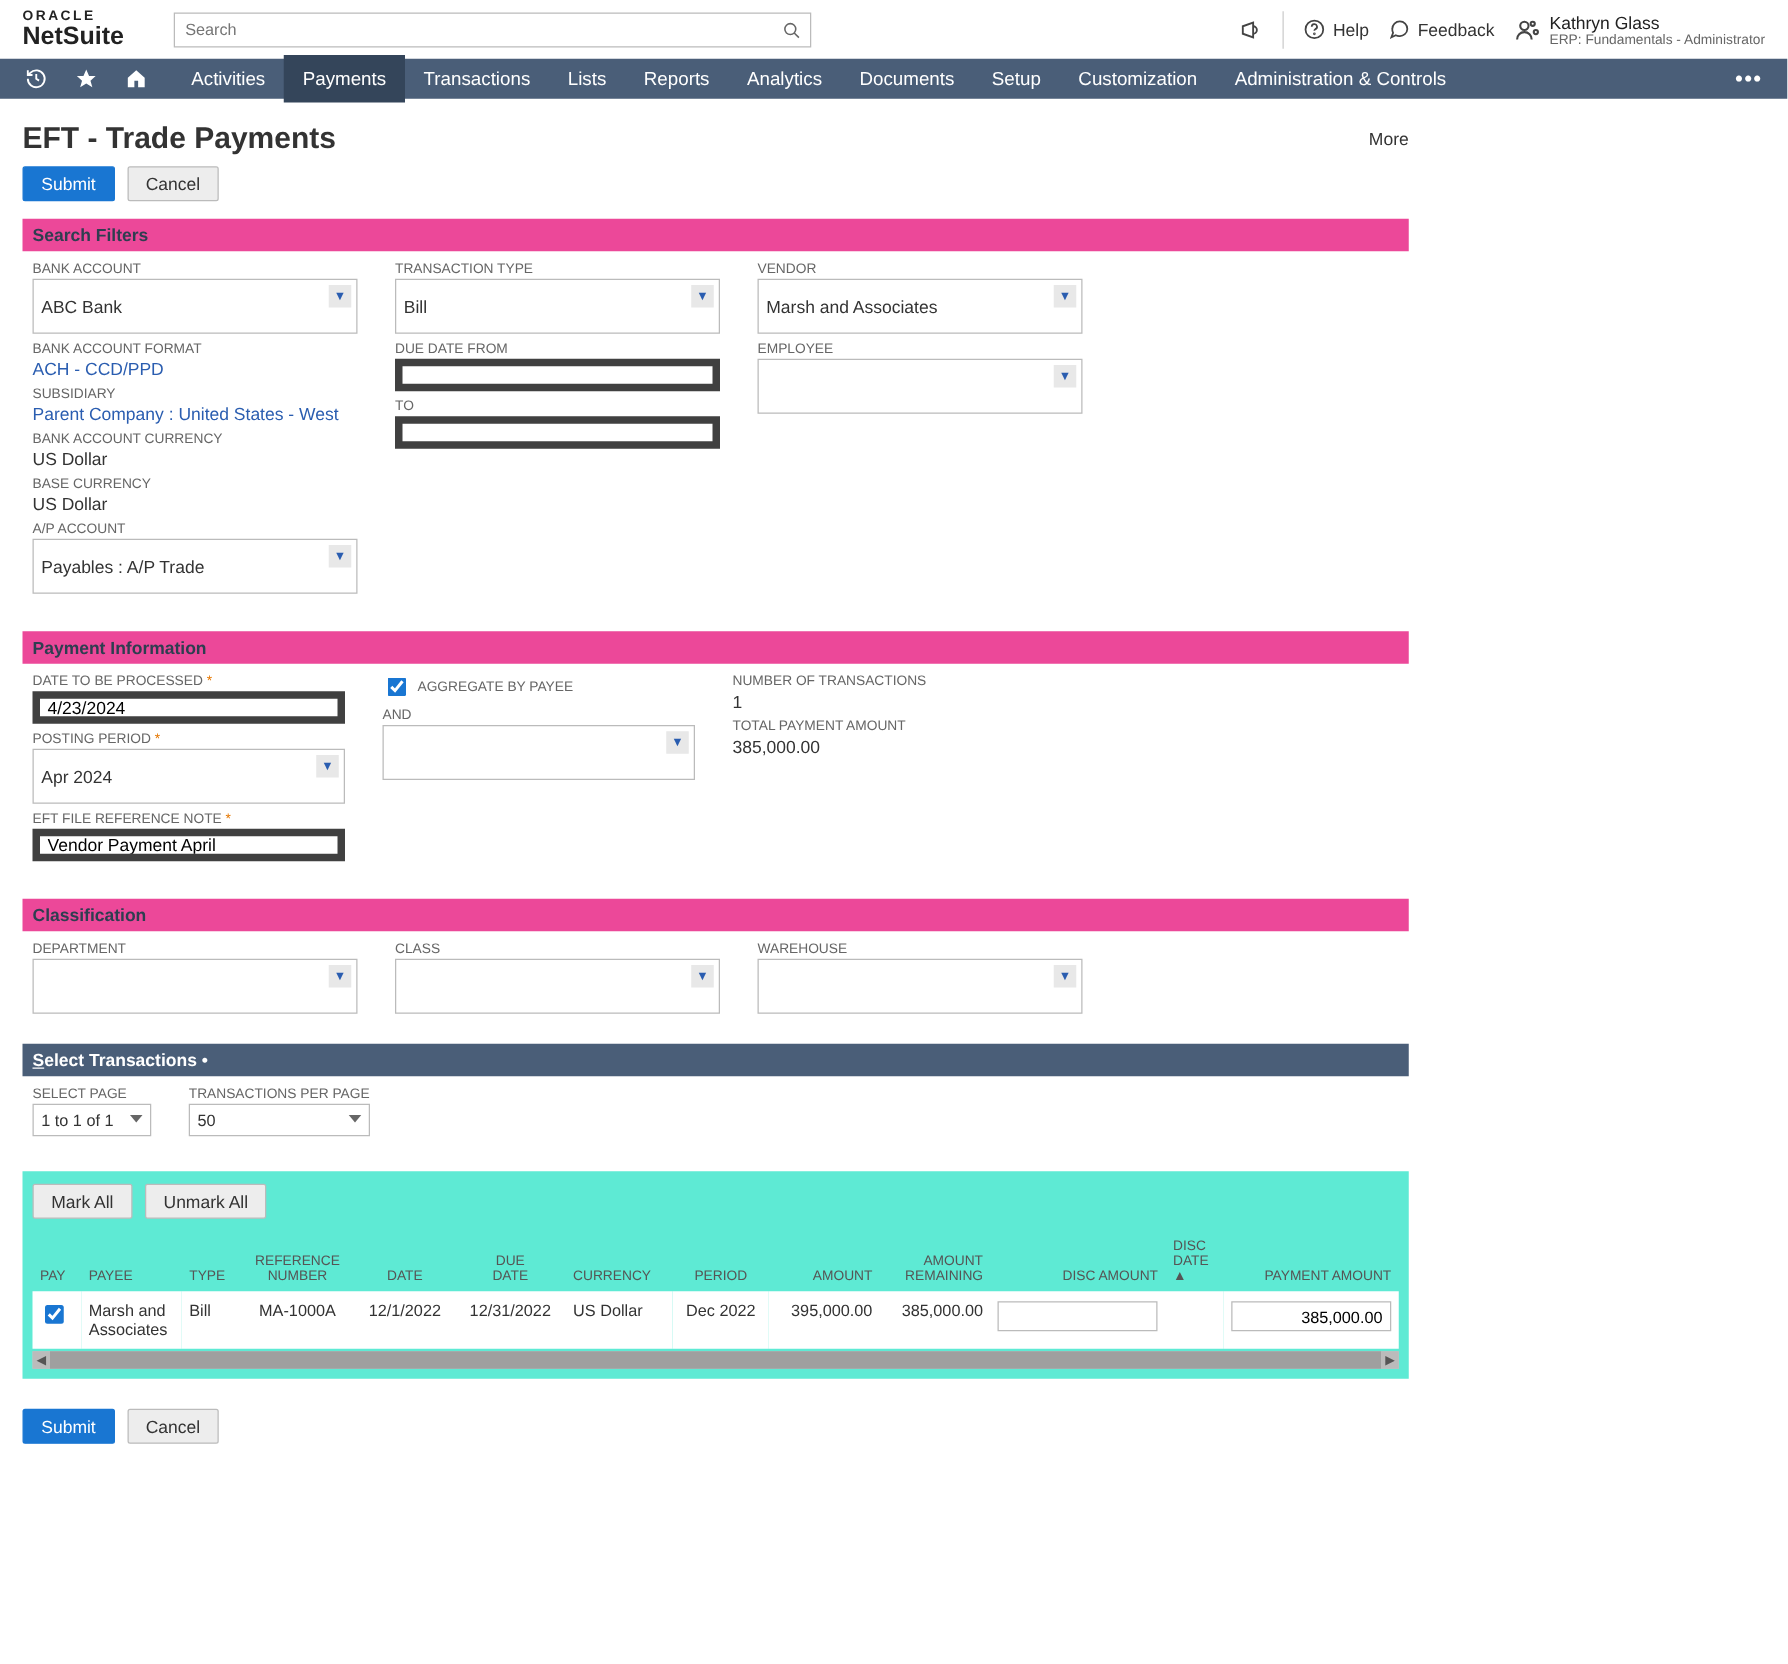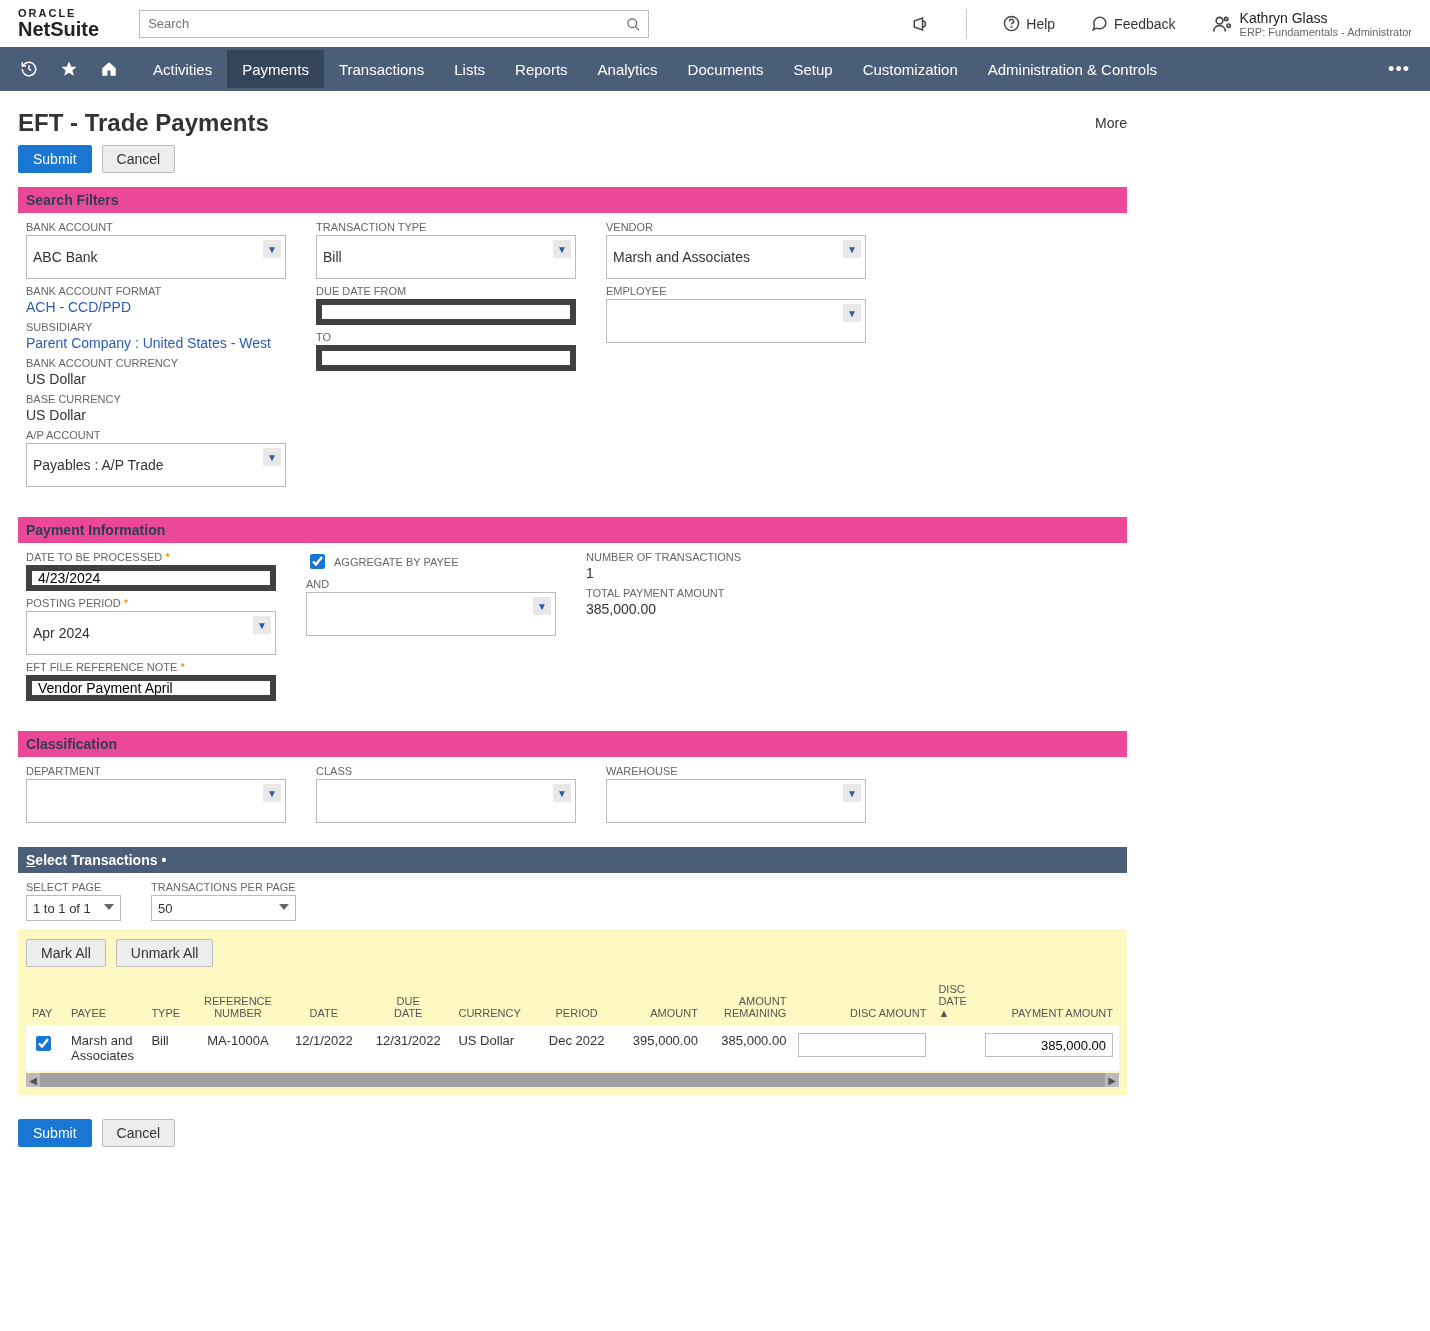--- a/index.html
+++ b/index.html
@@ -37,33 +37,33 @@
   }
   .search-wrap .search-icon {
     position: absolute;
     right: 8px; top: 6px;
     color: #666;
   }
   .header-right {
     margin-left: auto;
     display: flex;
     align-items: center;
-    gap: 36px;
+    gap: 16px;
   }
   .header-right .icon { color: #444; }
   .divider { width: 1px; height: 30px; background: #ccc; }
   .header-link { display: flex; align-items: center; gap: 6px; color: #333; font-size: 14px; }
   .user-block { display: flex; align-items: center; gap: 8px; }
   .user-text .name { font-size: 14px; color: #222; }
   .user-text .role { font-size: 11px; color: #666; }
   .nav-bar {
     background: #4a5e78;
     display: flex;
     align-items: center;
-    height: 44px;
+    height: 32px;
     color: #fff;
   }
   .nav-icons { display: flex; align-items: center; gap: 22px; padding: 0 20px; }
   .nav-items { display: flex; align-items: center; }
   .nav-item {
     padding: 0 15px;
     height: 38px;
     display: flex;
     align-items: center;
     font-size: 15px;
@@ -144,21 +144,21 @@
     padding: 0 24px 0 6px;
     font-size: 13px;
   }
   .sub-select .caret2 {
     position: absolute; right: 6px; top: 8px;
     width: 0; height: 0;
     border-left: 5px solid transparent;
     border-right: 5px solid transparent;
     border-top: 6px solid #666;
   }
-  .table-wrap { background: #fef9c3; padding: 10px 8px 8px; margin-top: 0; }
+  .table-wrap { background: #5eead4; padding: 10px 8px 8px; margin-top: 20px; }
   .mark-buttons { display: flex; gap: 10px; margin-bottom: 10px; }
   table { width: 100%; border-collapse: collapse; font-size: 13px; }
   thead th {
     font-size: 11px; color: #555; font-weight: 400;
     text-align: left; padding: 6px 6px; vertical-align: bottom;
     text-transform: uppercase;
   }
   thead th.right, tbody td.right { text-align: right; }
   thead th.center, tbody td.center { text-align: center; }
   tbody td { padding: 8px 6px; vertical-align: top; background: #fff; }

